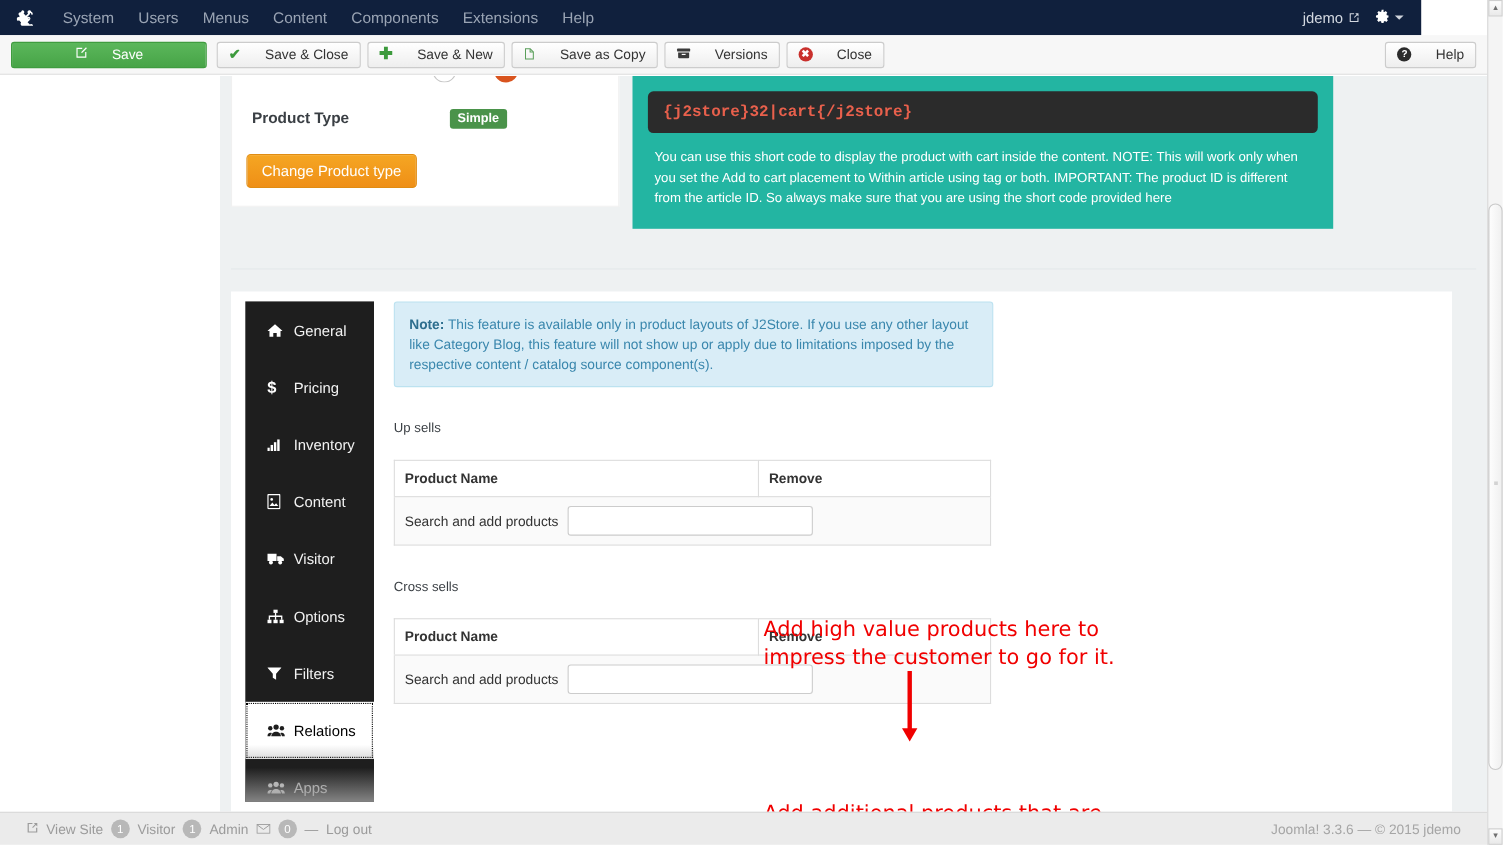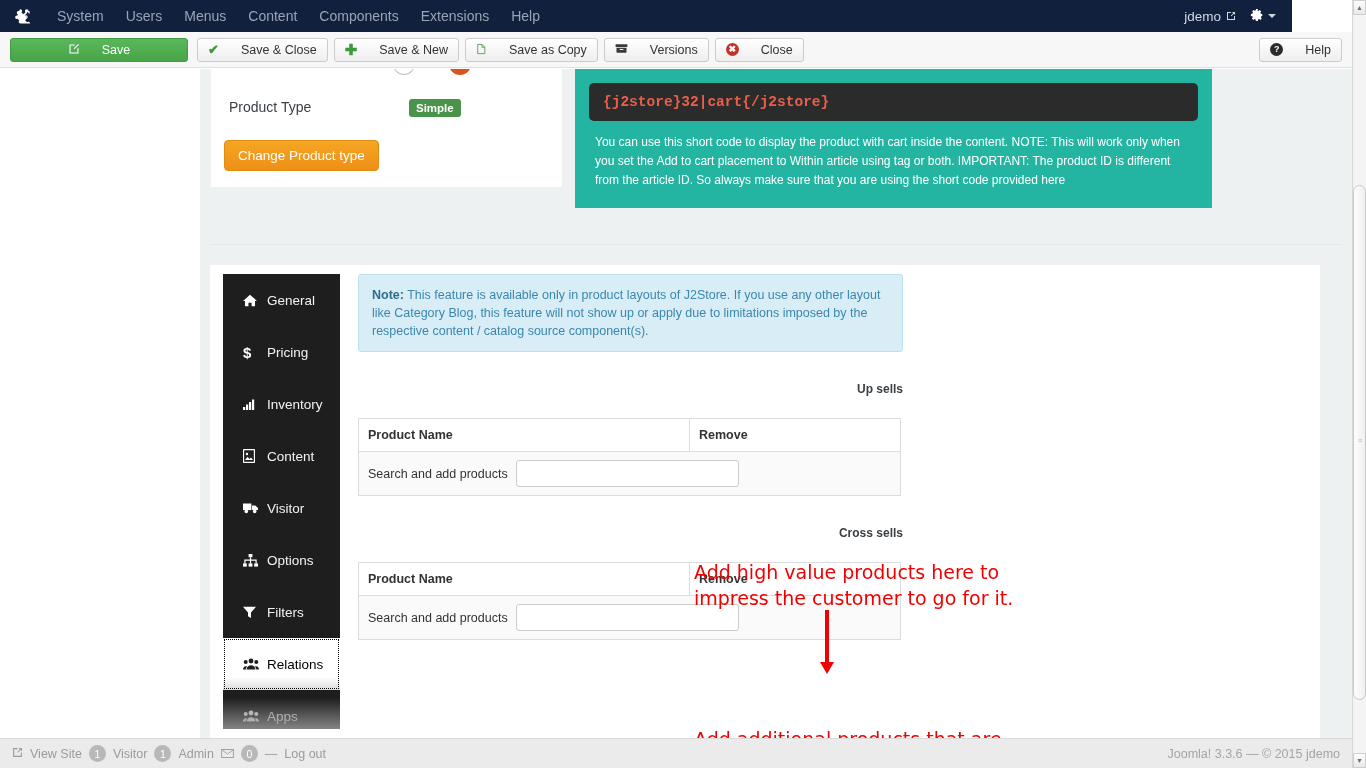--- a/index.html
+++ b/index.html
@@ -126,21 +126,21 @@
   .cut-circle {
     position: absolute; top: 0;
     width: 22px; height: 14px;
     border-bottom-left-radius: 11px; border-bottom-right-radius: 11px;
   }
   #cut-circle-grey { left: 0; background: #ffffff; border: 1px solid #c6c6c6; border-top: none; }
   #cut-circle-orange { left: 56px; background: #d9541e; }
 
   #product-type-label {
     position: absolute; left: 18px; top: 30px;
-    font-weight: normal; font-size: 14px; color: #3a3f44;
+    font-weight: bold; font-size: 14px; color: #3a3f44;
   }
   #product-type-badge {
     position: absolute; left: 198px; top: 30px;
     background: #4a934a;
     color: #ffffff;
     font-size: 11.5px; font-weight: bold;
     padding: 3px 7px;
     border-radius: 3px;
   }
   #change-product-type {
@@ -242,26 +242,25 @@
     border: 1px solid #bce2f0;
     border-radius: 3px;
     padding: 11px 13px;
     color: #3a87ad;
     font-size: 12.5px;
     line-height: 18px;
   }
   #note-box b { color: #2d6e8e; }
 
   .field-label {
-    font-weight: bold;
+    font-weight: normal;
     font-size: 12px;
     color: #3a3f44;
     margin-top: 30px;
     margin-bottom: 0;
-    text-align: right;
   }
   .rel-table {
     width: 543px;
     border-collapse: collapse;
     border: 1px solid #dddddd;
     margin-top: 22px;
     background: #ffffff;
   }
   .rel-table th {
     text-align: left;
@@ -323,21 +322,21 @@
   #arrow-1 .shaft { height: 54px; }
   #arrow-1 .head { top: 52px; }
 
   
   #footer {
     position: absolute; bottom: 0; left: 0;
     width: 1352px; height: 30px;
     background: #ebebeb;
     border-top: 1px solid #dadada;
     display: flex; align-items: center;
-    padding: 0 12px;
+    padding: 0 24px;
     color: #9b9b9b;
     font-size: 12.5px;
   }
   #footer-left { display: flex; align-items: center; gap: 7px; }
   #footer-left .fl { cursor: pointer; white-space: nowrap; }
   .count-badge {
     background: #b8b8b8;
     color: #ffffff;
     border-radius: 50%;
     width: 17px; height: 17px;

